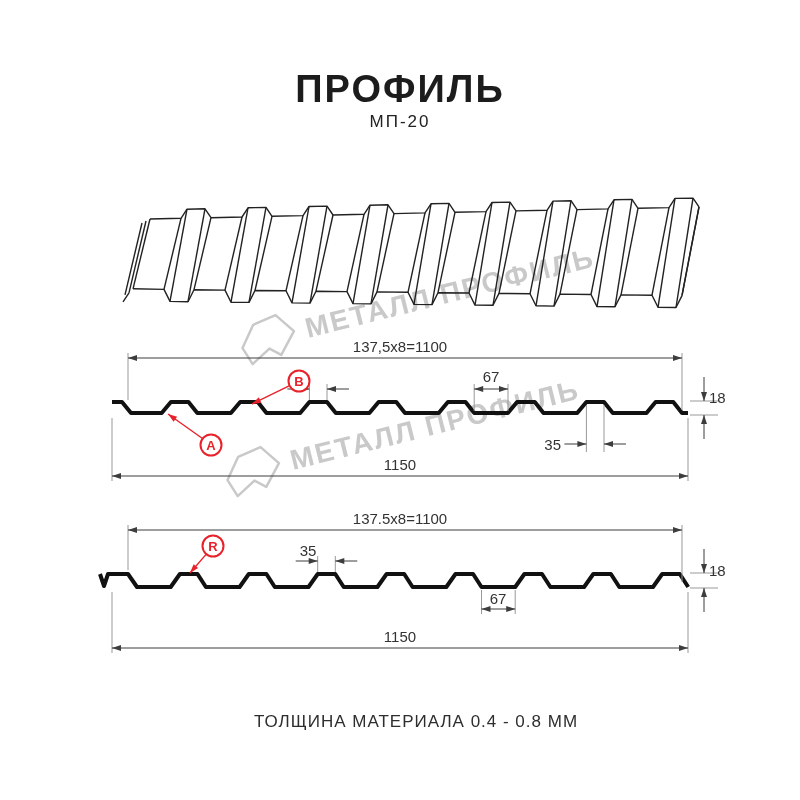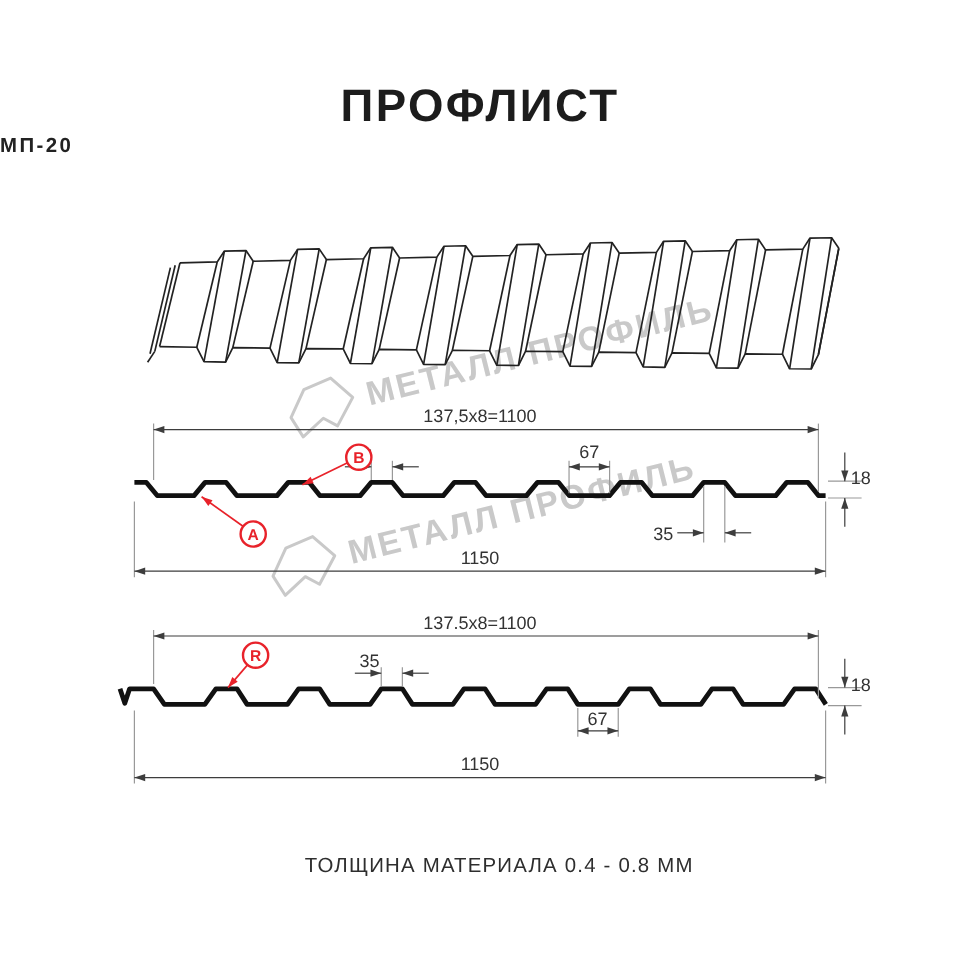--- a/index.html
+++ b/index.html
@@ -1,42 +1,42 @@
 <!DOCTYPE html>
 <html><head>
 <meta charset="utf-8">
 <style>
   html,body{margin:0;padding:0;background:#fff;}
   .page{position:relative;width:800px;height:800px;background:#fff;overflow:hidden;
         font-family:"Liberation Sans",sans-serif;}
   .title{position:absolute;top:68px;left:0;width:800px;text-align:center;
          font-size:38px;font-weight:800;letter-spacing:2px;color:#1c1c1c;}
-  .subtitle{position:absolute;top:112px;left:0;width:800px;text-align:left;
-         font-size:17px;font-weight:700;letter-spacing:2px;color:#222;}
+  .subtitle{position:absolute;top:112px;left:0;width:800px;text-align:center;
+         font-size:17px;font-weight:400;letter-spacing:2px;color:#222;}
   .footer{position:absolute;top:712px;left:16px;width:800px;text-align:center;
          font-size:17px;letter-spacing:1px;color:#2e2e2e;}
   svg.draw{position:absolute;left:0;top:0;}
   .ext{stroke:#999;stroke-width:1;}
   .diml{stroke:#3d3d3d;stroke-width:1;}
   .prof{stroke:#111;stroke-width:4;fill:none;stroke-linejoin:round;stroke-linecap:butt;}
   .sheet{stroke:#222;stroke-width:1.4;fill:none;stroke-linejoin:round;}
   .sheetfill{fill:#fff;stroke:none;}
   text.dim{font-size:15px;fill:#333;font-family:"Liberation Sans",sans-serif;}
   .red-c{fill:#fff;stroke:#e8222a;stroke-width:2;}
   text.red-t{font-size:13px;font-weight:bold;fill:#e8222a;font-family:"Liberation Sans",sans-serif;}
   .wm-text{font-size:28px;font-weight:bold;fill:#c9c9c9;letter-spacing:2px;
            font-family:"Liberation Sans",sans-serif;}
   .wm-logo{fill:none;stroke:#c9c9c9;stroke-width:2.5;stroke-linejoin:round;}
 </style>
 </head>
 <body>
 
 <div class="page">
 
-  <div class="title">ПРОФЛИСТ</div>
+  <div class="title">ПРОФИЛЬ</div>
   <div class="subtitle">МП-20</div>
 
   <svg class="draw" width="800" height="800" viewBox="0 0 800 800">
 
     <g id="sheet-fill">
         <polygon points="150.0,219.0 181.0,218.3 187.0,209.2 205.0,208.8 211.0,217.7 242.0,217.0 248.0,207.8 266.0,207.4 272.0,216.3 303.0,215.6 309.0,206.5 327.0,206.1 333.0,215.0 364.0,214.3 370.0,205.2 388.0,204.8 394.0,213.6 425.0,212.9 431.0,203.8 449.0,203.4 455.0,212.3 486.0,211.6 492.0,202.5 510.0,202.1 516.0,210.9 547.0,210.3 553.0,201.1 571.0,200.7 577.0,209.6 608.0,208.9 614.0,199.8 632.0,199.4 638.0,208.3 669.0,207.6 675.0,198.4 693.0,198.1 699.0,206.9 682.0,295.6 676.0,307.5 658.0,307.3 652.0,295.2 621.0,294.9 615.0,306.8 597.0,306.6 591.0,294.5 560.0,294.1 554.0,306.1 536.0,305.8 530.0,293.8 499.0,293.4 493.0,305.3 475.0,305.1 469.0,293.0 438.0,292.7 432.0,304.6 414.0,304.4 408.0,292.3 377.0,291.9 371.0,303.9 353.0,303.6 347.0,291.6 316.0,291.2 310.0,303.1 292.0,302.9 286.0,290.8 255.0,290.5 249.0,302.4 231.0,302.2 225.0,290.1 194.0,289.7 188.0,301.7 170.0,301.4 164.0,289.4 133.0,288.8" class="sheetfill"></polygon>
       </g>
 
     <g transform="translate(243,350) rotate(-14)">
       <polygon class="wm-logo" points="0,-2 16,-22 40,-26 54,-6 36,14 26,5 6,16"></polygon>

